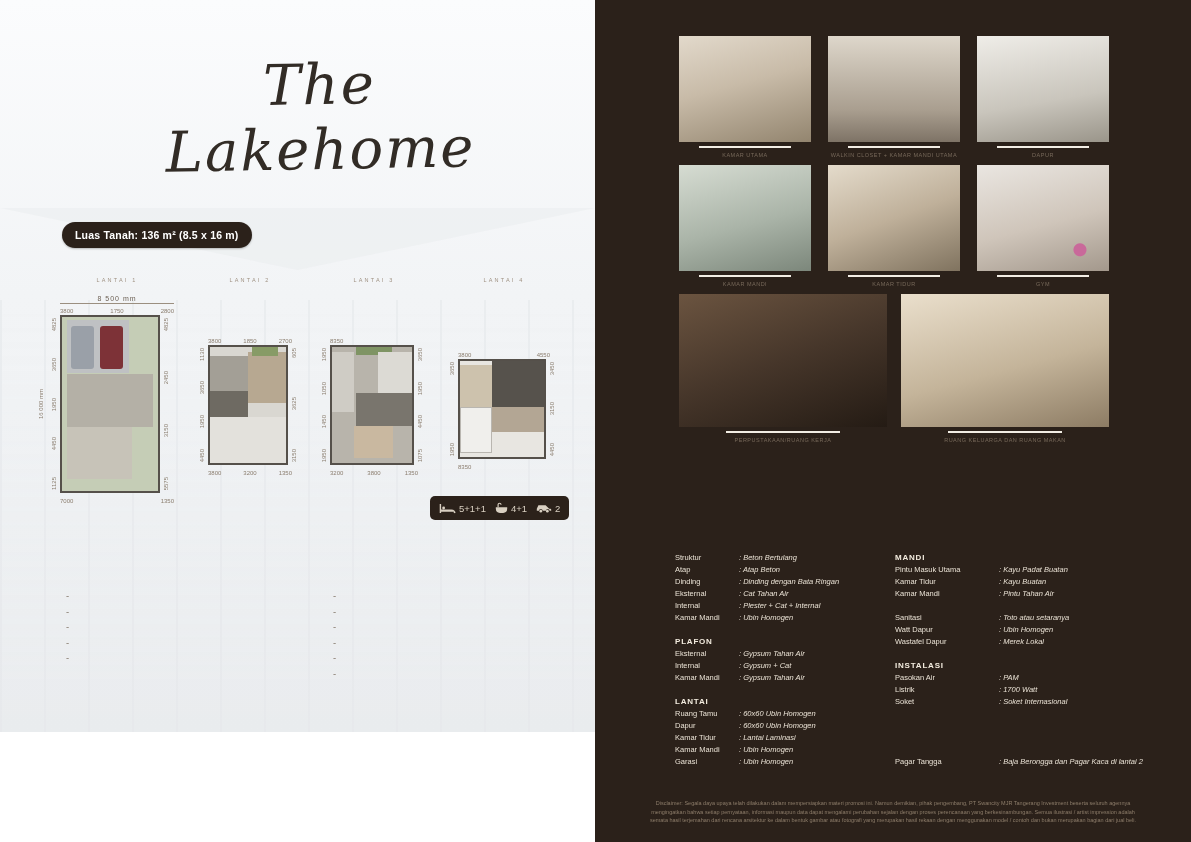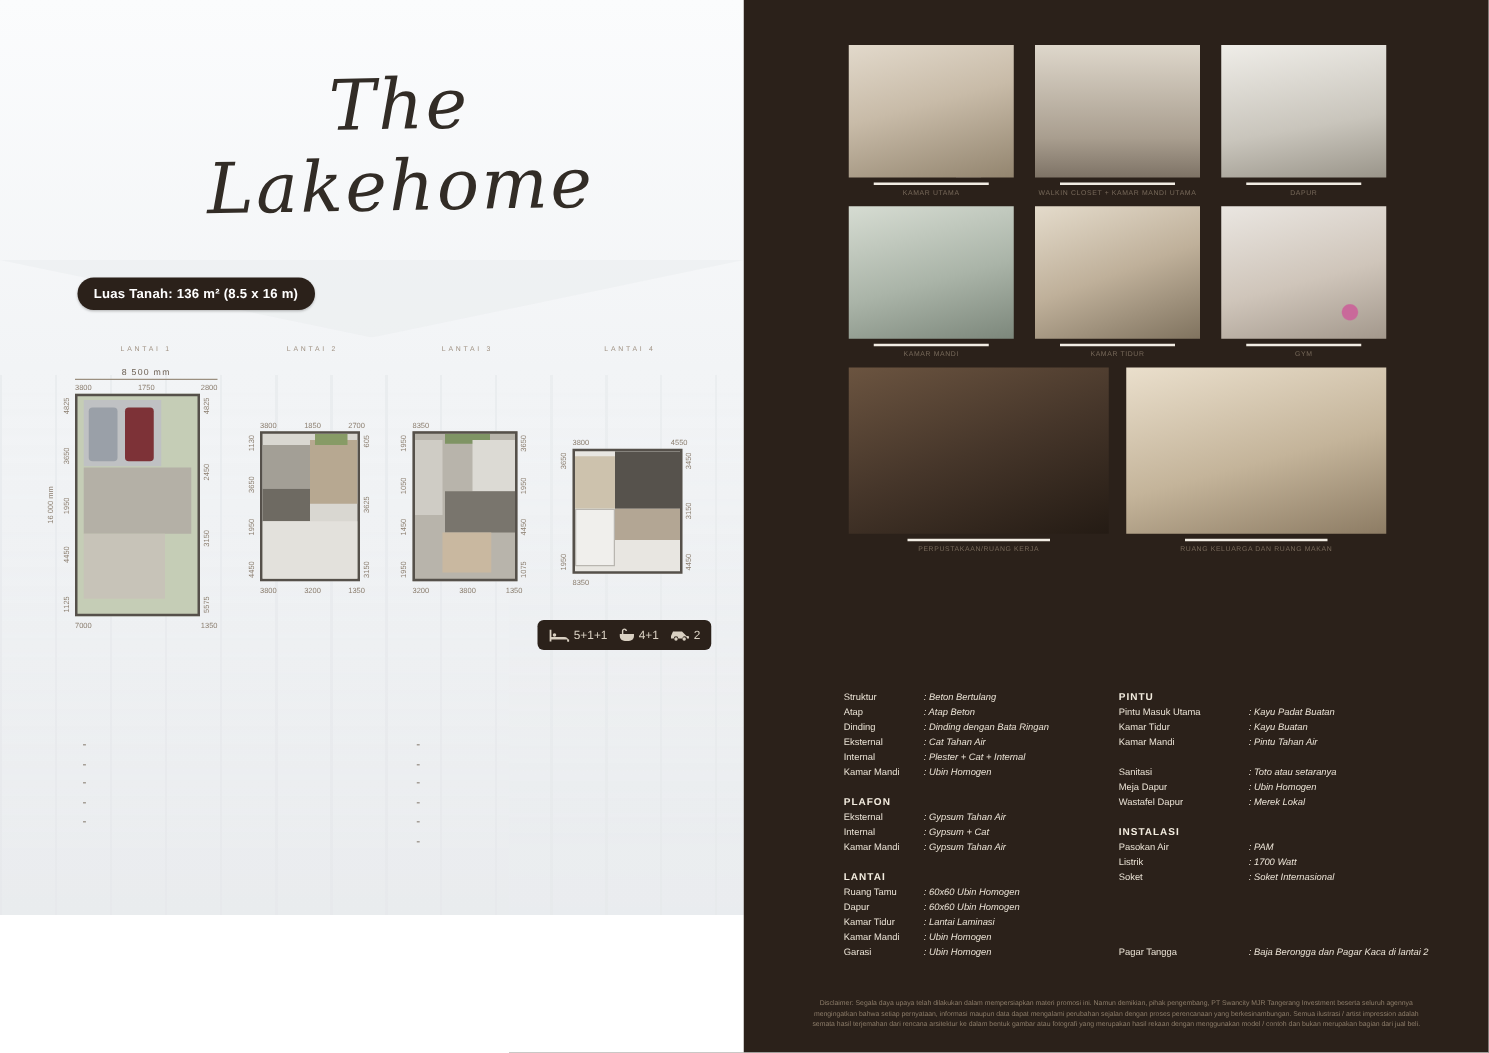--- a/index.html
+++ b/index.html
@@ -463,21 +463,21 @@
         <div class="spec-line i17">
 
           <span class="spec-term">Garasi</span>
           <span class="spec-value">: Ubin Homogen</span>
         </div>
       </div>
 
     <div class="spec-col spec-col2">
 
     <div class="spec-line i0">
-          <span class="spec-heading">PINTU</span>
+          <span class="spec-heading">MANDI</span>
 
         </div>
         <div class="spec-line i1">
 
           <span class="spec-term">Pintu Masuk Utama</span>
           <span class="spec-value">: Kayu Padat Buatan</span>
         </div>
         <div class="spec-line i2">
 
           <span class="spec-term">Kamar Tidur</span>
@@ -493,21 +493,21 @@
           
           
         </div>
         <div class="spec-line i5">
 
           <span class="spec-term">Sanitasi</span>
           <span class="spec-value">: Toto atau setaranya</span>
         </div>
         <div class="spec-line i6">
 
-          <span class="spec-term">Meja Dapur</span>
+          <span class="spec-term">Watt Dapur</span>
           <span class="spec-value">: Ubin Homogen</span>
         </div>
         <div class="spec-line i7">
 
           <span class="spec-term">Wastafel Dapur</span>
           <span class="spec-value">: Merek Lokal</span>
         </div>
         <div class="spec-line i8 gap" style="height: 12px;">
           
           

